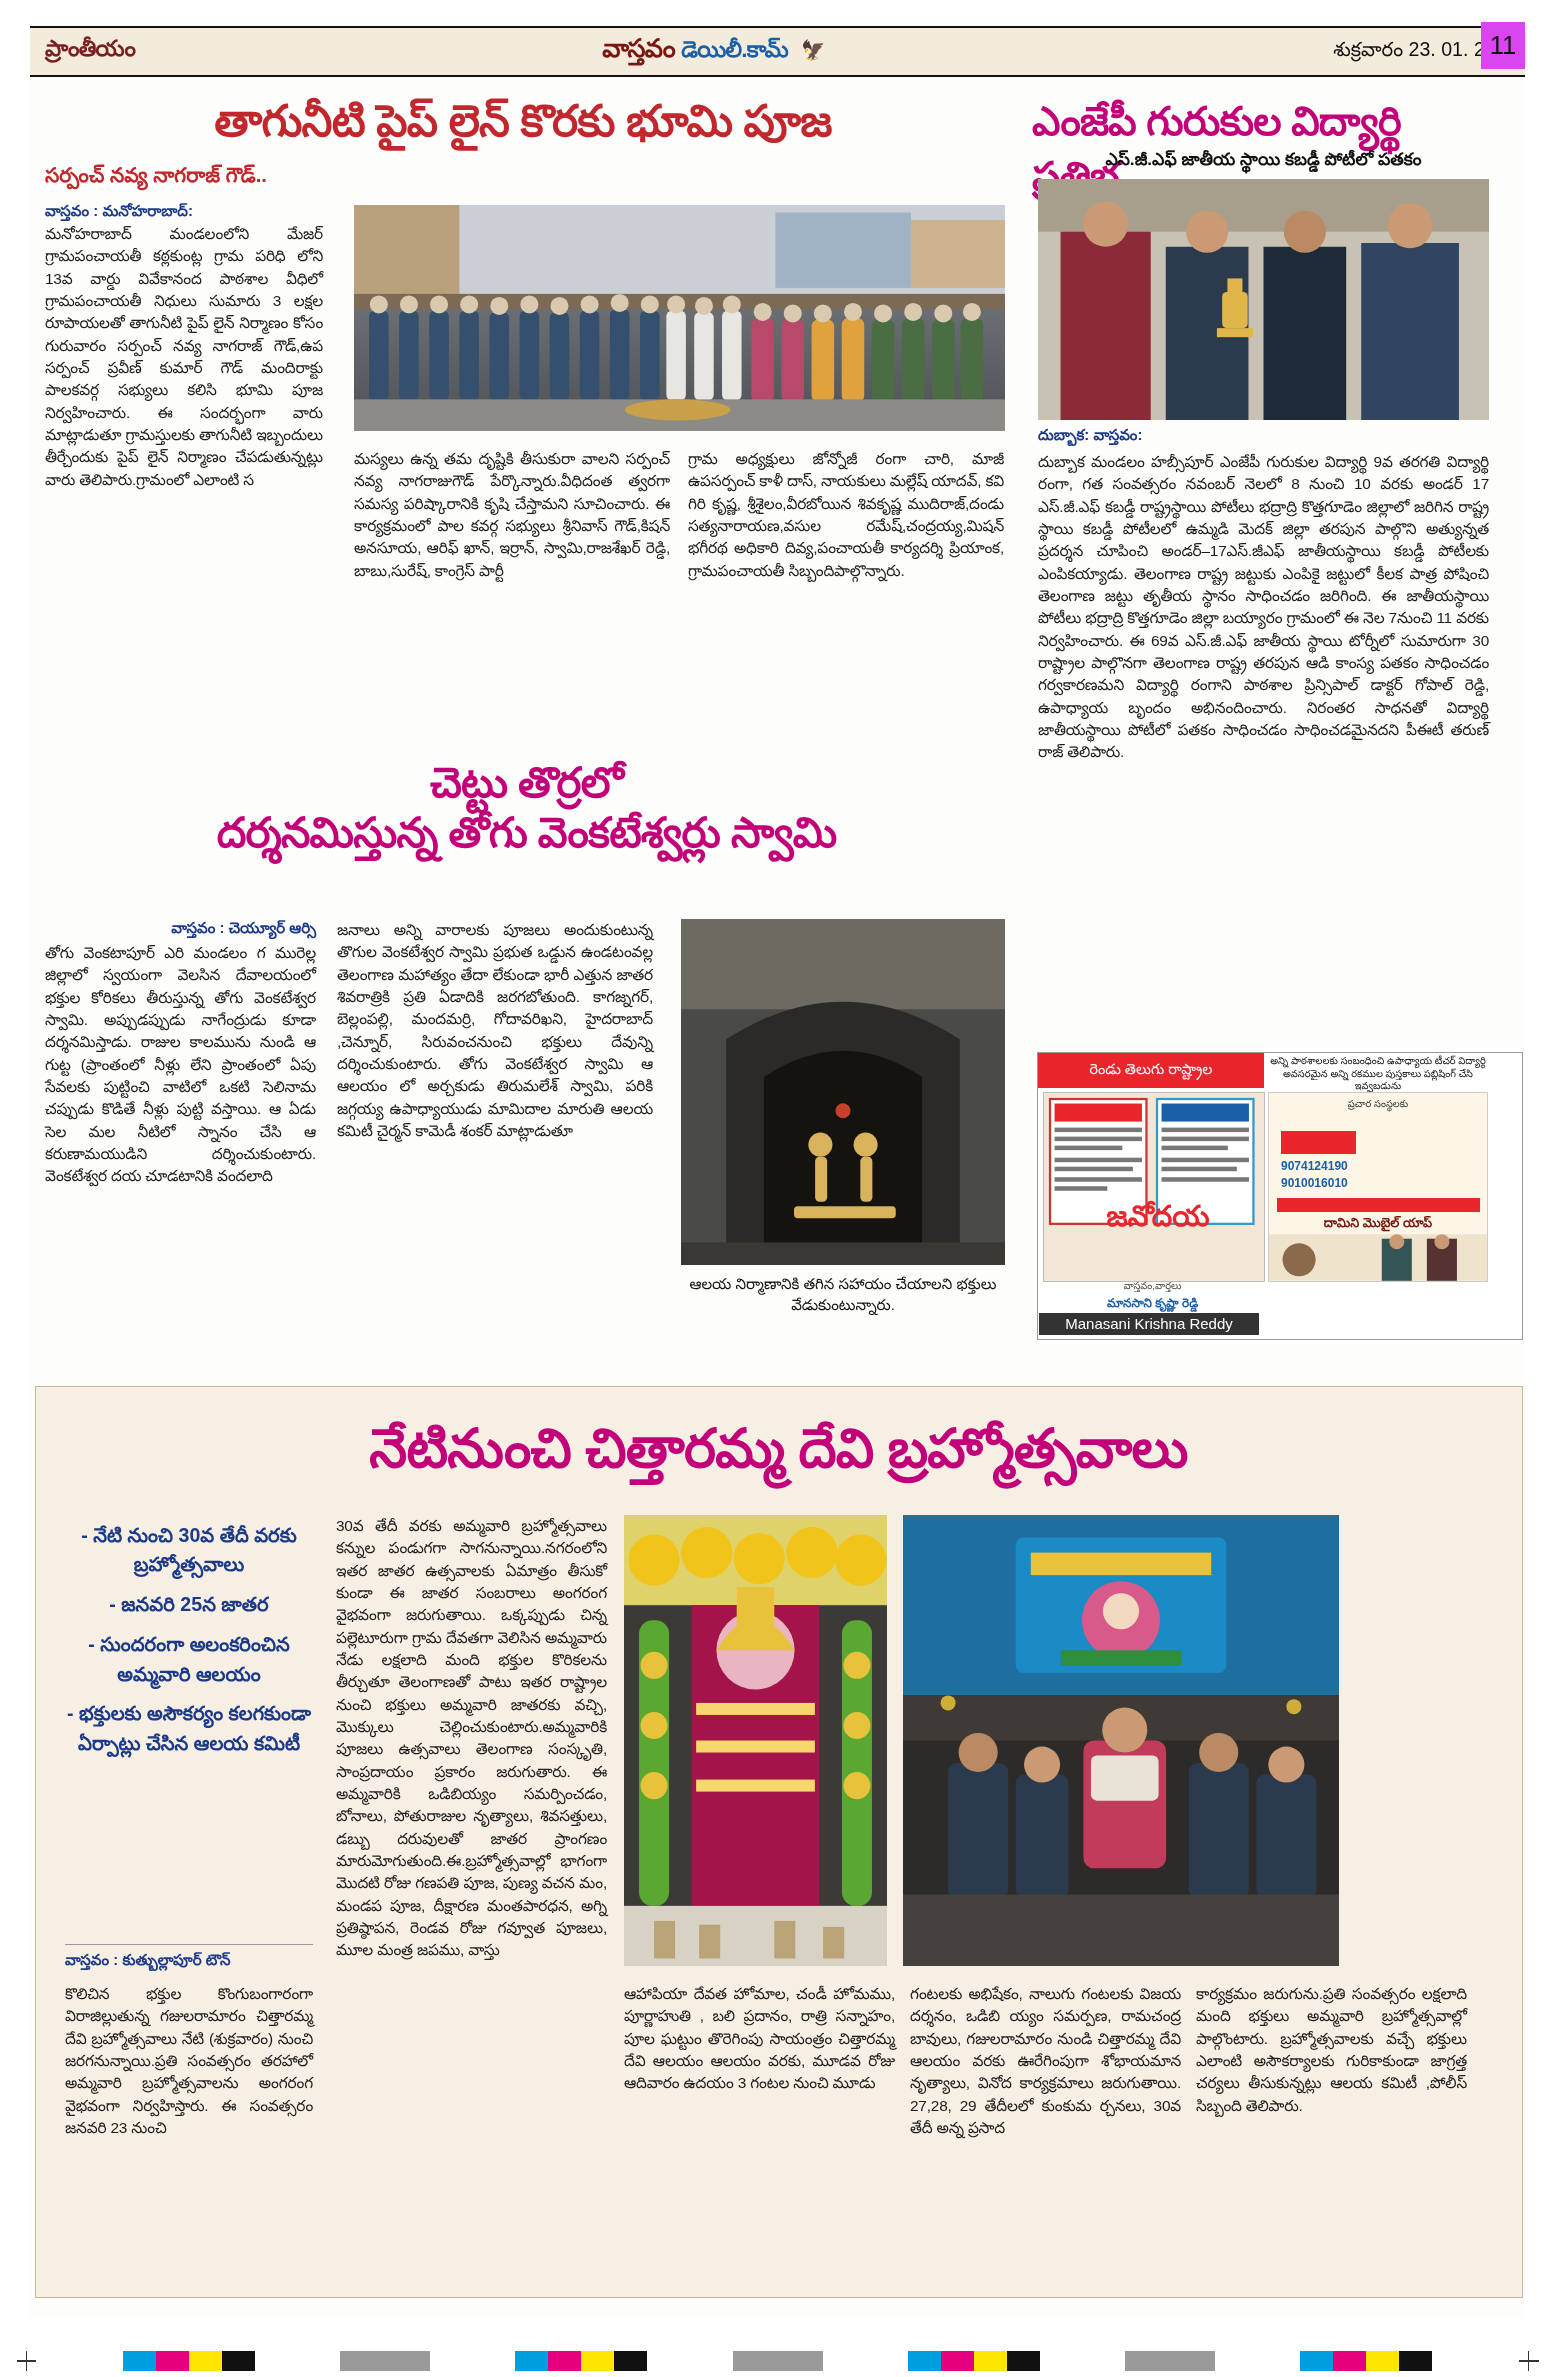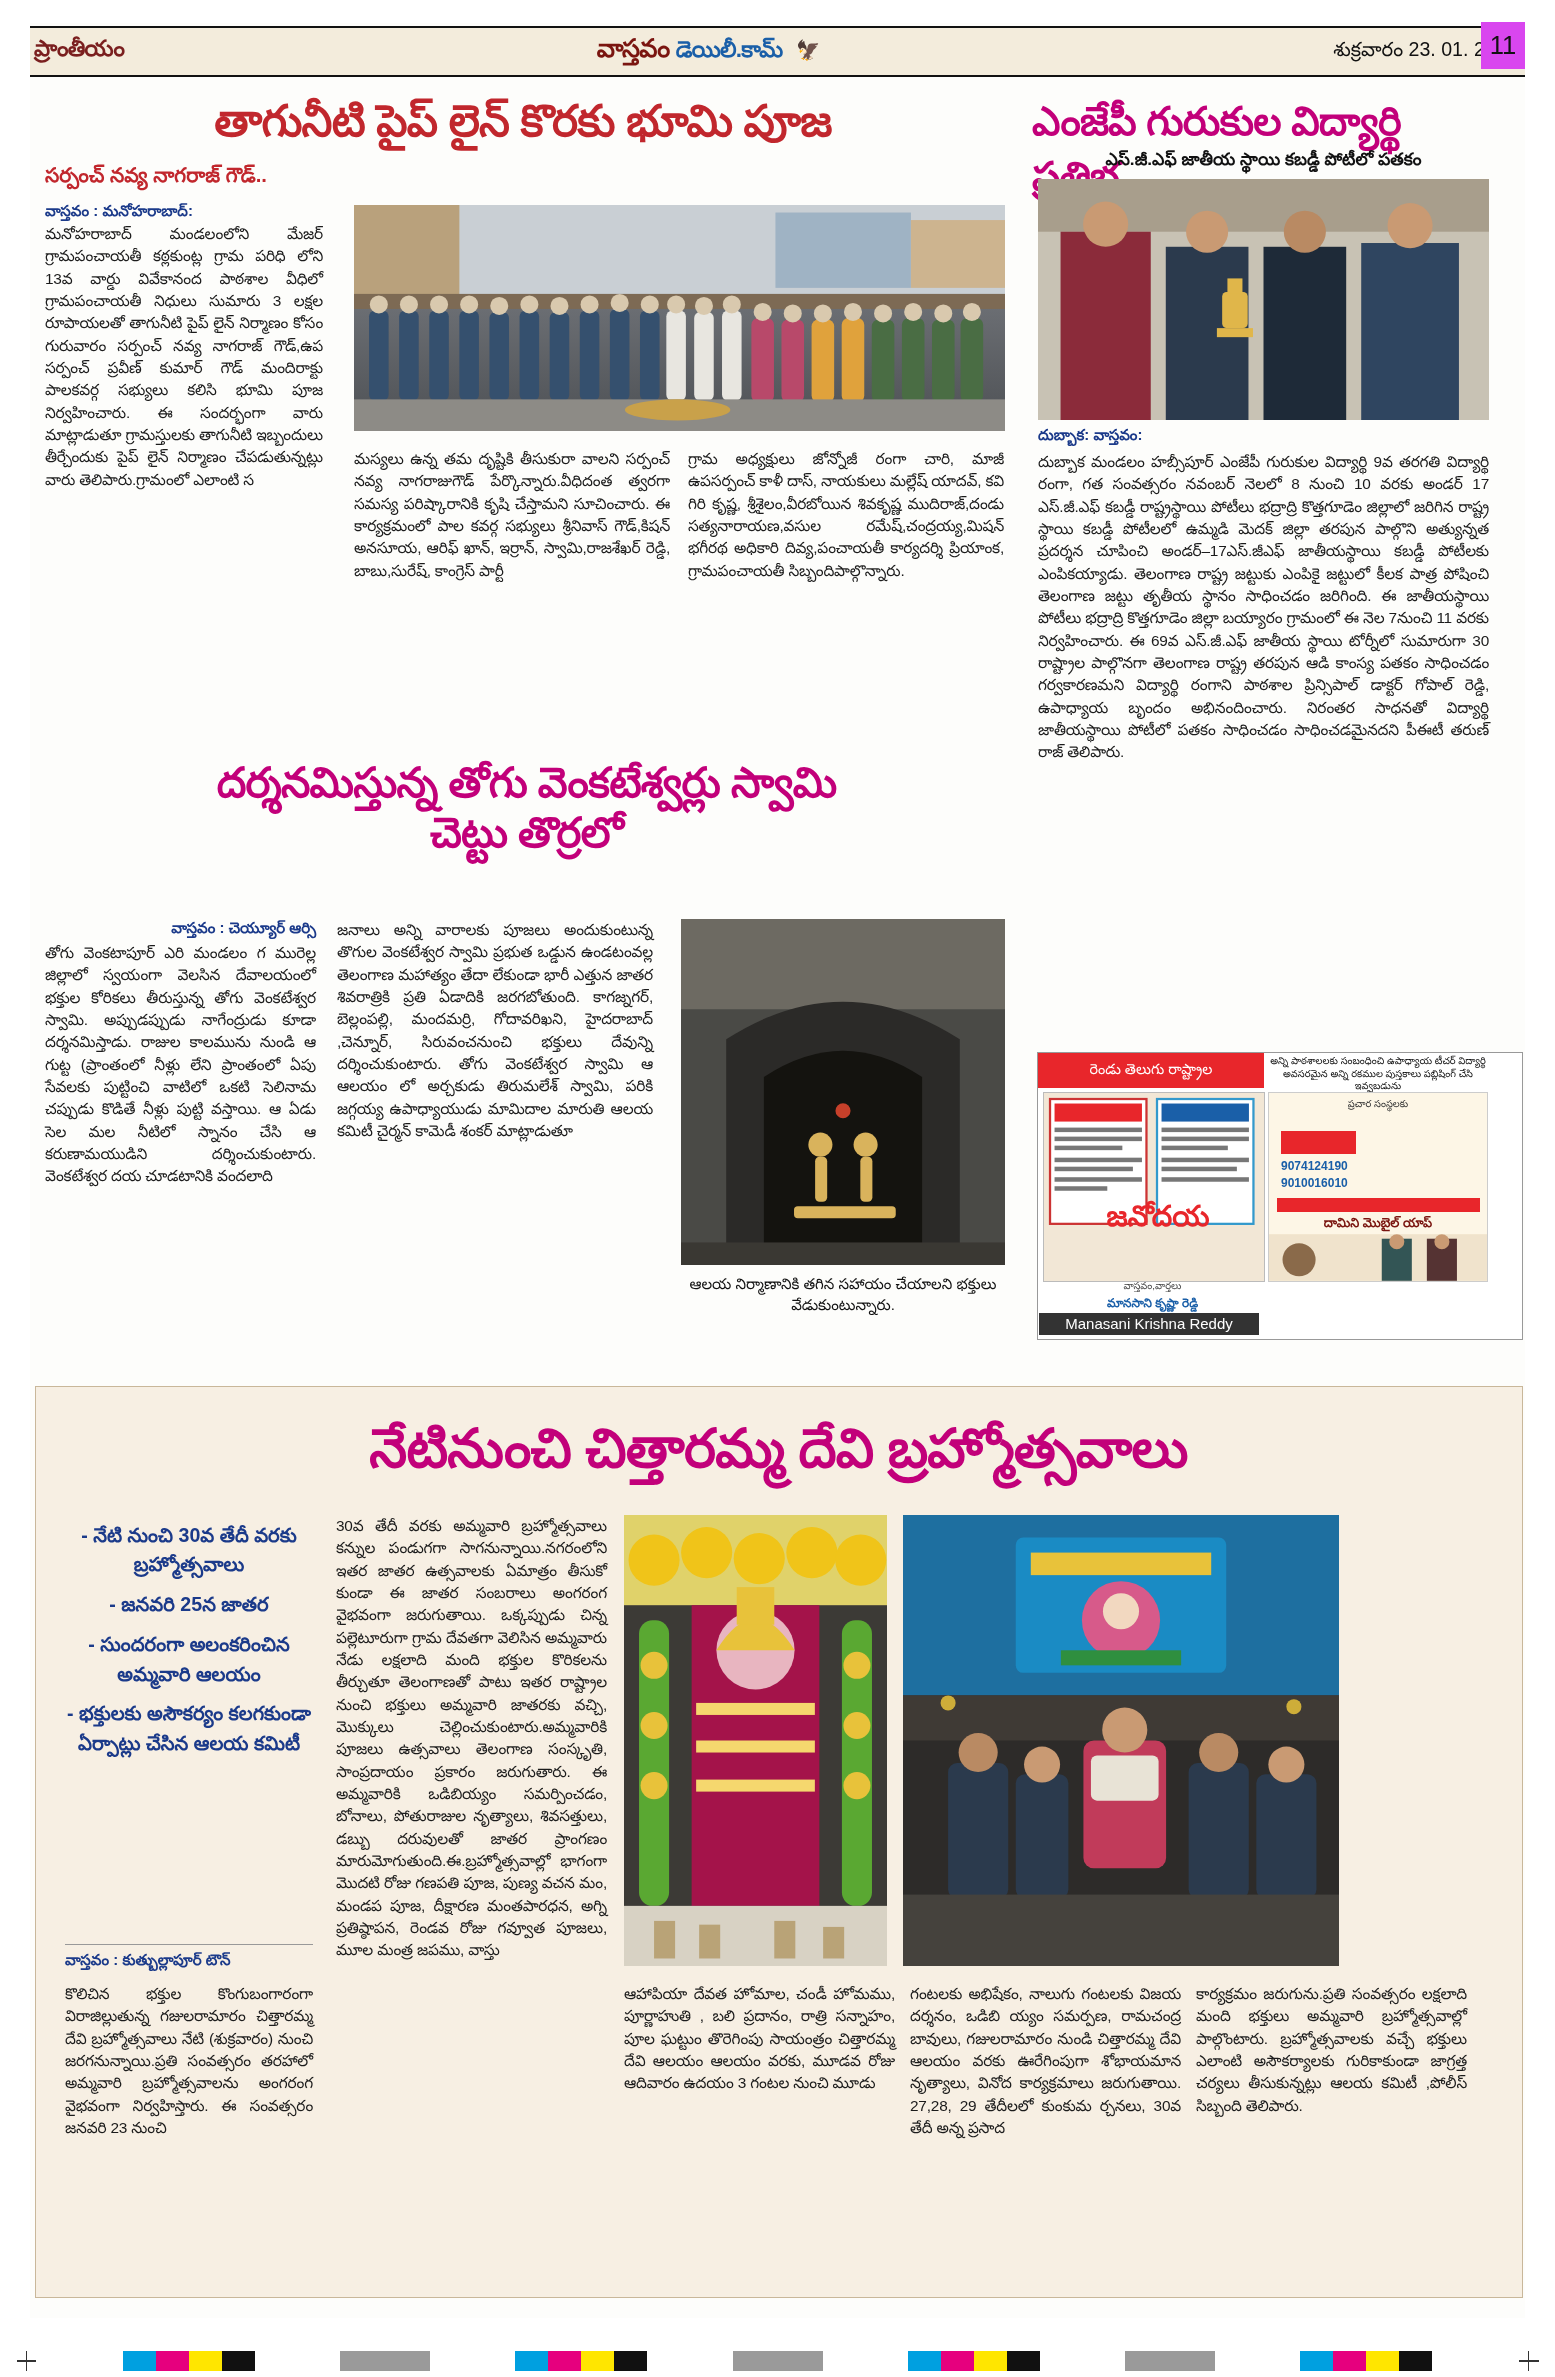--- a/index.html
+++ b/index.html
@@ -12,21 +12,21 @@
     position:absolute;left:30px;top:22.6px;width:1495px;height:2295px;
     background:#fdfdfb;
   }
   
   .masthead{
     position:absolute;left:30px;top:25.6px;width:1495px;height:47px;
     background:#f3ecdc;border-top:2.3px solid #111;border-bottom:2.3px solid #111;
     display:flex;align-items:center;
   }
   .mast-left{
-    width:181px;font-size:22.6px;color:#7a1f1f;font-weight:bold;padding-left:4px;
+    width:181px;font-size:22.6px;color:#7a1f1f;font-weight:bold;padding-left:15px;
     letter-spacing:-0.8px;
   }
   .mast-center{
     flex:1;text-align:center;font-size:25.6px;color:#7a1510;font-weight:bold;
     letter-spacing:-0.8px;
   }
   .mast-center .sub{color:#1a5fa8;font-size:22.6px;}
   .bird{display:inline-block;color:#c1272d;font-size:19.6px;margin-left:7.5px;}
   .mast-right{
     width:316px;text-align:right;padding-right:7.5px;font-size:19.6px;color:#111;
@@ -205,22 +205,22 @@
         <rect x="245" y="150" width="34" height="48" rx="6"></rect>
         <rect x="238" y="198" width="48" height="12"></rect>
         <rect x="252" y="132" width="20" height="20"></rect>
       </g>
     </svg>
   </div>
   <div class="rt-cap tel">దుబ్బాక: వాస్తవం:</div>
   <div class="rt-col body-text tel">దుబ్బాక మండలం హబ్సీపూర్ ఎంజేపీ గురుకుల విద్యార్థి 9వ తరగతి విద్యార్థి రంగా, గత సంవత్సరం నవంబర్ నెలలో 8 నుంచి 10 వరకు అండర్ 17 ఎస్.జీ.ఎఫ్ కబడ్డీ రాష్ట్రస్థాయి పోటీలు భద్రాద్రి కొత్తగూడెం జిల్లాలో జరిగిన రాష్ట్ర స్థాయి కబడ్డీ పోటీలలో ఉమ్మడి మెదక్ జిల్లా తరపున పాల్గొని అత్యున్నత ప్రదర్శన చూపించి అండర్–17ఎస్.జీఎఫ్ జాతీయస్థాయి కబడ్డీ పోటీలకు ఎంపికయ్యాడు. తెలంగాణ రాష్ట్ర జట్టుకు ఎంపికై జట్టులో కీలక పాత్ర పోషించి తెలంగాణ జట్టు తృతీయ స్థానం సాధించడం జరిగింది. ఈ జాతీయస్థాయి పోటీలు భద్రాద్రి కొత్తగూడెం జిల్లా బయ్యారం గ్రామంలో ఈ నెల 7నుంచి 11 వరకు నిర్వహించారు. ఈ 69వ ఎస్.జీ.ఎఫ్ జాతీయ స్థాయి టోర్నీలో సుమారుగా 30 రాష్ట్రాల పాల్గొనగా తెలంగాణ రాష్ట్ర తరపున ఆడి కాంస్య పతకం సాధించడం గర్వకారణమని విద్యార్థి రంగాని పాఠశాల ప్రిన్సిపాల్ డాక్టర్ గోపాల్ రెడ్డి, ఉపాధ్యాయ బృందం అభినందించారు. నిరంతర సాధనతో విద్యార్థి జాతీయస్థాయి పోటీలో పతకం సాధించడం సాధించడమైనదని పీఈటీ తరుణ్ రాజ్ తెలిపారు.</div>
 
   <div class="s2-head headline-mag tel">
+    <div>చెట్టు తొర్రలో</div>
     <div>దర్శనమిస్తున్న తోగు వెంకటేశ్వర్లు స్వామి</div>
-    <div>చెట్టు తొర్రలో</div>
   </div>
   <div class="s2-by tel">వాస్తవం : చెయ్యూర్ ఆర్సి</div>
   <div class="s2-col1 body-text tel">తోగు వెంకటాపూర్ ఎరి మండలం గ మురెల్ల జిల్లాలో స్వయంగా వెలసిన దేవాలయంలో భక్తుల కోరికలు తీరుస్తున్న తోగు వెంకటేశ్వర స్వామి. అప్పుడప్పుడు నాగేంద్రుడు కూడా దర్శనమిస్తాడు. రాజుల కాలమును నుండి ఆ గుట్ట (ప్రాంతంలో నీళ్లు లేని ప్రాంతంలో ఏపు సేవలకు పుట్టించి వాటిలో ఒకటి సెలినామ చప్పుడు కొడితే నీళ్లు పుట్టి వస్తాయి. ఆ ఏడు సెల మల నీటిలో స్నానం చేసి ఆ కరుణామయుడిని దర్శించుకుంటారు. వెంకటేశ్వర దయ చూడటానికి వందలాది</div>
   <div class="s2-col2 body-text tel">జనాలు అన్ని వారాలకు పూజలు అందుకుంటున్న తొగుల వెంకటేశ్వర స్వామి ప్రభుత ఒడ్డున ఉండటంవల్ల తెలంగాణ మహాత్యం తేదా లేకుండా భారీ ఎత్తున జాతర శివరాత్రికి ప్రతి ఏడాదికి జరగబోతుంది. కాగజ్నగర్, బెల్లంపల్లి, మందమర్రి, గోదావరిఖని, హైదరాబాద్ ,చెన్నూర్, సిరువంచనుంచి భక్తులు దేవున్ని దర్శించుకుంటారు. తోగు వెంకటేశ్వర స్వామి ఆ ఆలయం లో అర్చకుడు తిరుమలేశ్ స్వామి, పరికి జగ్గయ్య ఉపాధ్యాయుడు మామిదాల మారుతి ఆలయ కమిటీ చైర్మన్ కామెడీ శంకర్ మాట్లాడుతూ</div>
   <div class="s2-photo photo">
     <svg width="100%" height="100%" viewBox="0 0 430 460" preserveAspectRatio="none" style="position:absolute;left:0;top:0;">
       <rect x="0" y="0" width="430" height="460" fill="#4a4a46"></rect>
       <rect x="0" y="0" width="430" height="120" fill="#6d6a62"></rect>
       <path d="M60 460 L60 160 Q215 60 370 160 L370 460 Z" fill="#2b2a28"></path>
       <path d="M110 460 L110 210 Q215 140 320 210 L320 460 Z" fill="#14130f"></path>

